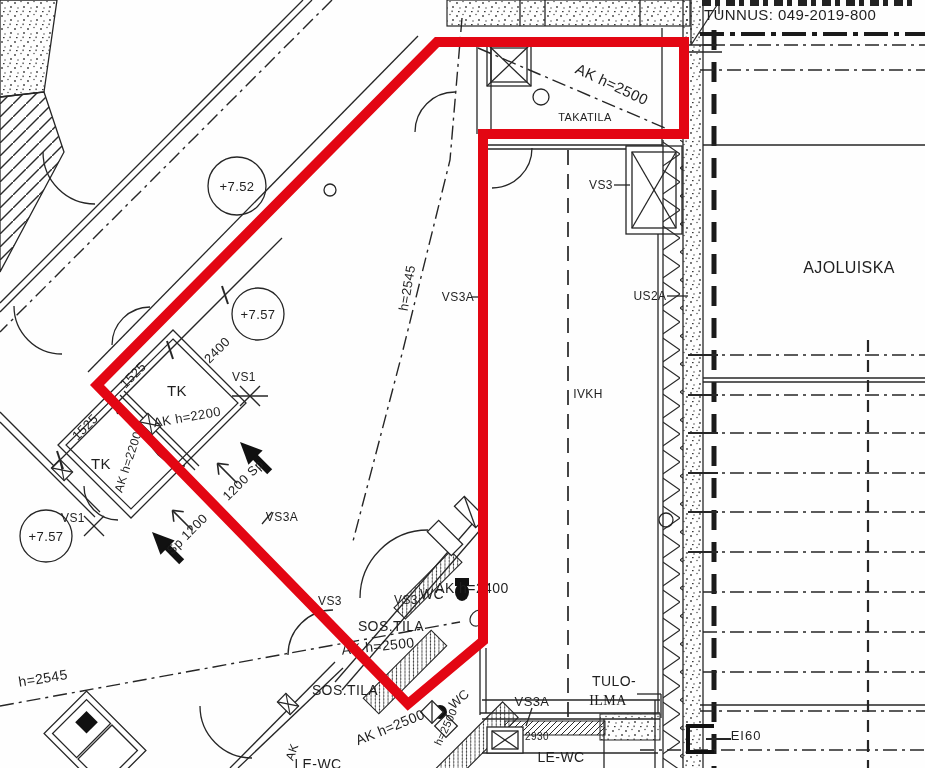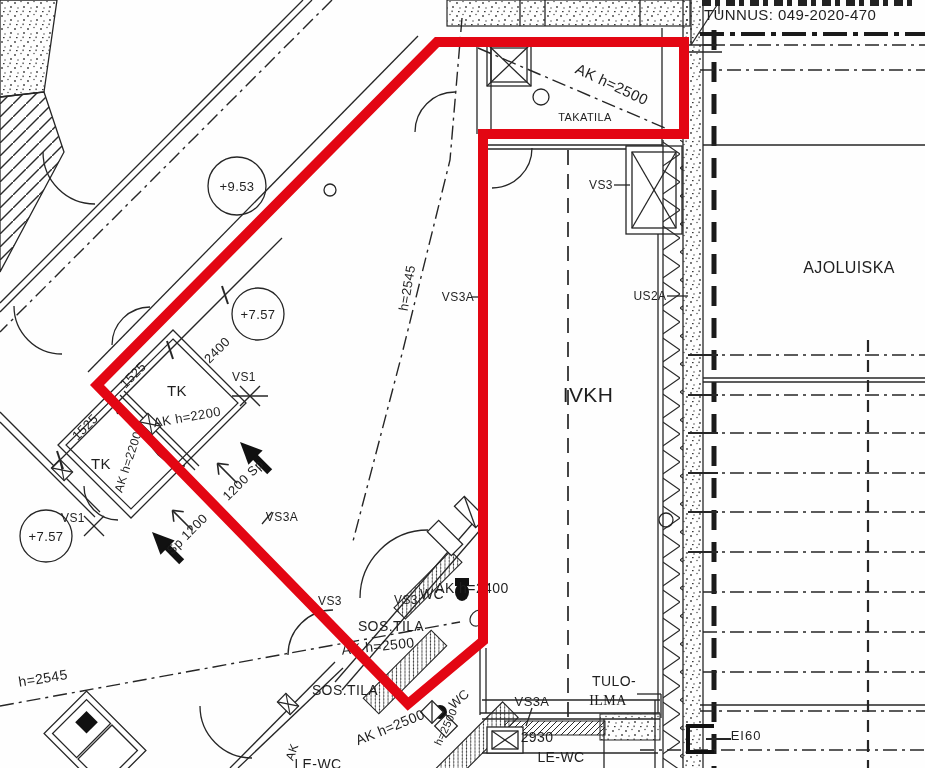--- a/index.html
+++ b/index.html
@@ -286,35 +286,35 @@
         <rect class="wt" x="-42" y="-30" width="84" height="60"></rect>
         <rect class="wt" x="-36" y="-24" width="34" height="48"></rect>
         <rect class="wt" x="0" y="-24" width="36" height="48"></rect>
         <rect x="-28" y="-16" width="16" height="16" fill="#111"></rect>
       </g>
     </g>
   </svg>
 
   <div class="clip-remnant"></div>
 
-  <div class="lbl" style="left:790px;top:14px;font-size:15px;transform:translate(-50%,-50%);">TUNNUS: 049-2020-470</div>
+  <div class="lbl" style="left:790px;top:14px;font-size:15px;transform:translate(-50%,-50%);">TUNNUS: 049-2019-800</div>
 
   <div class="lbl" style="left:612px;top:84px;font-size:15px;transform:translate(-50%,-50%) rotate(25deg);">AK h=2500</div>
   <div class="lbl" style="left:585px;top:117px;font-size:11px;transform:translate(-50%,-50%);">TAKATILA</div>
   <div class="lbl" style="left:601px;top:185px;font-size:12px;transform:translate(-50%,-50%);">VS3</div>
   <div class="lbl" style="left:849px;top:268px;font-size:16px;transform:translate(-50%,-50%);text-align:center;">AJOLUISKA</div>
   <div class="lbl" style="left:650px;top:296px;font-size:12px;transform:translate(-50%,-50%);">US2A</div>
 
-  <div class="lbl" style="left:237px;top:186px;font-size:13px;transform:translate(-50%,-50%);">+9.53</div>
+  <div class="lbl" style="left:237px;top:186px;font-size:13px;transform:translate(-50%,-50%);">+7.52</div>
   <div class="lbl" style="left:258px;top:314px;font-size:13px;transform:translate(-50%,-50%);">+7.57</div>
   <div class="lbl" style="left:46px;top:536px;font-size:13px;transform:translate(-50%,-50%);">+7.57</div>
 
   <div class="lbl" style="left:407px;top:288px;font-size:13px;transform:translate(-50%,-50%) rotate(-80deg);">h=2545</div>
   <div class="lbl" style="left:458px;top:297px;font-size:12px;transform:translate(-50%,-50%);">VS3A</div>
-  <div class="lbl" style="left:588px;top:394px;font-size:21px;transform:translate(-50%,-50%);">IVKH</div>
+  <div class="lbl" style="left:588px;top:394px;font-size:12px;transform:translate(-50%,-50%);">IVKH</div>
 
   <div class="lbl" style="left:217px;top:350px;font-size:13px;transform:translate(-50%,-50%) rotate(-45deg);">2400</div>
   <div class="lbl" style="left:133px;top:375px;font-size:13px;transform:translate(-50%,-50%) rotate(-45deg);">1525</div>
   <div class="lbl" style="left:85px;top:427px;font-size:13px;transform:translate(-50%,-50%) rotate(-45deg);">1525</div>
   <div class="lbl" style="left:177px;top:390px;font-size:15px;transform:translate(-50%,-50%);">TK</div>
   <div class="lbl" style="left:101px;top:463px;font-size:15px;transform:translate(-50%,-50%);">TK</div>
   <div class="lbl" style="left:187px;top:417px;font-size:13px;transform:translate(-50%,-50%) rotate(-10deg);">AK h=2200</div>
   <div class="lbl" style="left:128px;top:462px;font-size:12px;transform:translate(-50%,-50%) rotate(-72deg);">AK h=2200</div>
   <div class="lbl" style="left:244px;top:377px;font-size:12px;transform:translate(-50%,-50%);">VS1</div>
   <div class="lbl" style="left:73px;top:518px;font-size:12px;transform:translate(-50%,-50%);">VS1</div>
@@ -329,21 +329,21 @@
   <div class="lbl" style="left:391px;top:626px;font-size:14px;transform:translate(-50%,-50%);">SOS.TILA</div>
   <div class="lbl" style="left:378px;top:646px;font-size:14px;transform:translate(-50%,-50%) rotate(-6deg);">AK h=2500</div>
   <div class="lbl" style="left:345px;top:690px;font-size:14px;transform:translate(-50%,-50%);">SOS.TILA</div>
   <div class="lbl" style="left:390px;top:727px;font-size:14px;transform:translate(-50%,-50%) rotate(-22deg);">AK h=2500</div>
   <div class="lbl" style="left:459px;top:699px;font-size:13px;transform:translate(-50%,-50%) rotate(-42deg);">WC</div>
   <div class="lbl" style="left:446px;top:727px;font-size:11px;transform:translate(-50%,-50%) rotate(-65deg);">h=2500</div>
 
   <div class="lbl" style="left:532px;top:701px;font-size:13px;transform:translate(-50%,-50%);">VS3A</div>
   <div class="lbl" style="left:614px;top:681px;font-size:14px;transform:translate(-50%,-50%);">TULO-</div>
   <div class="lbl" style="left:608px;top:701px;font-size:14px;transform:translate(-50%,-50%);font-family:Liberation Serif, serif;">ILMA</div>
-  <div class="lbl" style="left:537px;top:737px;font-size:14px;transform:translate(-50%,-50%);">2930</div>
+  <div class="lbl" style="left:537px;top:737px;font-size:10px;transform:translate(-50%,-50%);">2930</div>
   <div class="lbl" style="left:561px;top:757px;font-size:14px;transform:translate(-50%,-50%);">LE-WC</div>
   <div class="lbl" style="left:318px;top:764px;font-size:14px;transform:translate(-50%,-50%);">LE-WC</div>
   <div class="lbl" style="left:292px;top:752px;font-size:12px;transform:translate(-50%,-50%) rotate(-70deg);">AK</div>
   <div class="lbl" style="left:746px;top:735px;font-size:13px;letter-spacing:1px;transform:translate(-50%,-50%);">EI60</div>
   <div class="lbl" style="left:43px;top:678px;font-size:14px;transform:translate(-50%,-50%) rotate(-9deg);">h=2545</div>
 
   <svg id="redlayer" width="925" height="768" viewBox="0 0 925 768" style="z-index:3;">
     <polygon points="437,42 684,42 684,134 483,134 483,641 408,704 97,385" fill="none" stroke="#e30613" stroke-width="10" stroke-linejoin="miter"></polygon>
   </svg>
 

